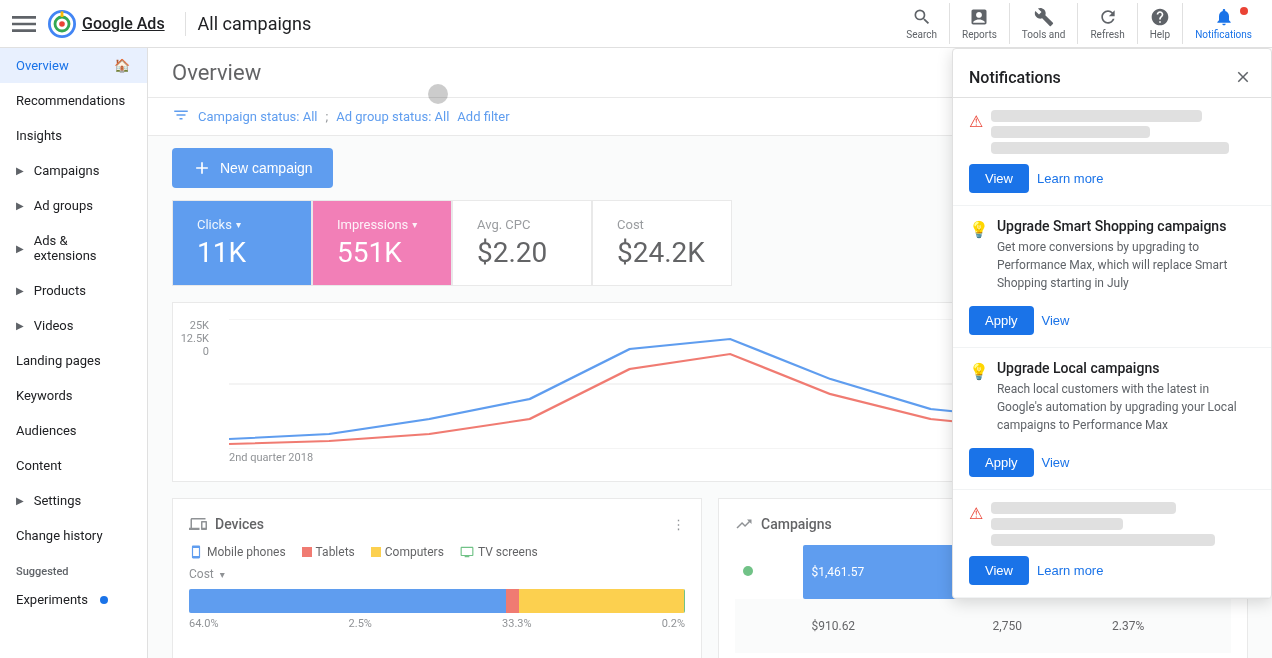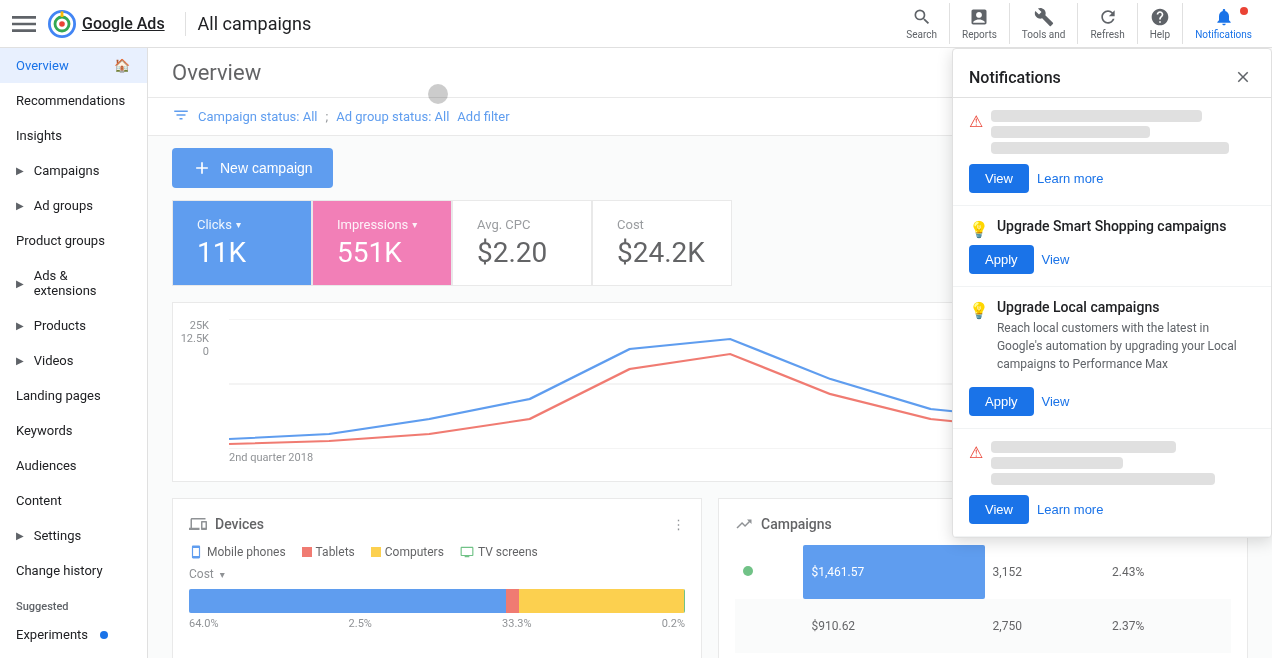--- a/index.html
+++ b/index.html
@@ -206,23 +206,20 @@
     </div>
     <div class="sidebar-item">
       <span class="chevron">▶</span>
       <span>Campaigns</span>
     </div>
     <div class="sidebar-item">
       <span class="chevron">▶</span>
       <span>Ad groups</span>
     </div>
     <div class="sidebar-item">
-      <span>Product groups</span>
-    </div>
-    <div class="sidebar-item">
       <span class="chevron">▶</span>
       <span>Ads &amp; extensions</span>
     </div>
     <div class="sidebar-item">
       <span class="chevron">▶</span>
       <span>Products</span>
     </div>
     <div class="sidebar-item">
       <span class="chevron">▶</span>
       <span>Videos</span>
@@ -446,20 +443,21 @@
           <button class="notif-btn-primary">View</button>
           <button class="notif-btn-link">Learn more</button>
         </div>
       </div>
 
       <div class="notif-item">
         <div class="notif-item-header">
           <span class="notif-icon notif-suggest-icon">💡</span>
           <div>
             <div class="notif-title-text">Upgrade Smart Shopping campaigns</div>
+            <div class="notif-desc">Get more conversions by upgrading to Performance Max, which will replace Smart Shopping starting in July</div>
           </div>
         </div>
         <div class="notif-actions">
           <button class="notif-btn-primary">Apply</button>
           <button class="notif-btn-link">View</button>
         </div>
       </div>
 
       <div class="notif-item">
         <div class="notif-item-header">

